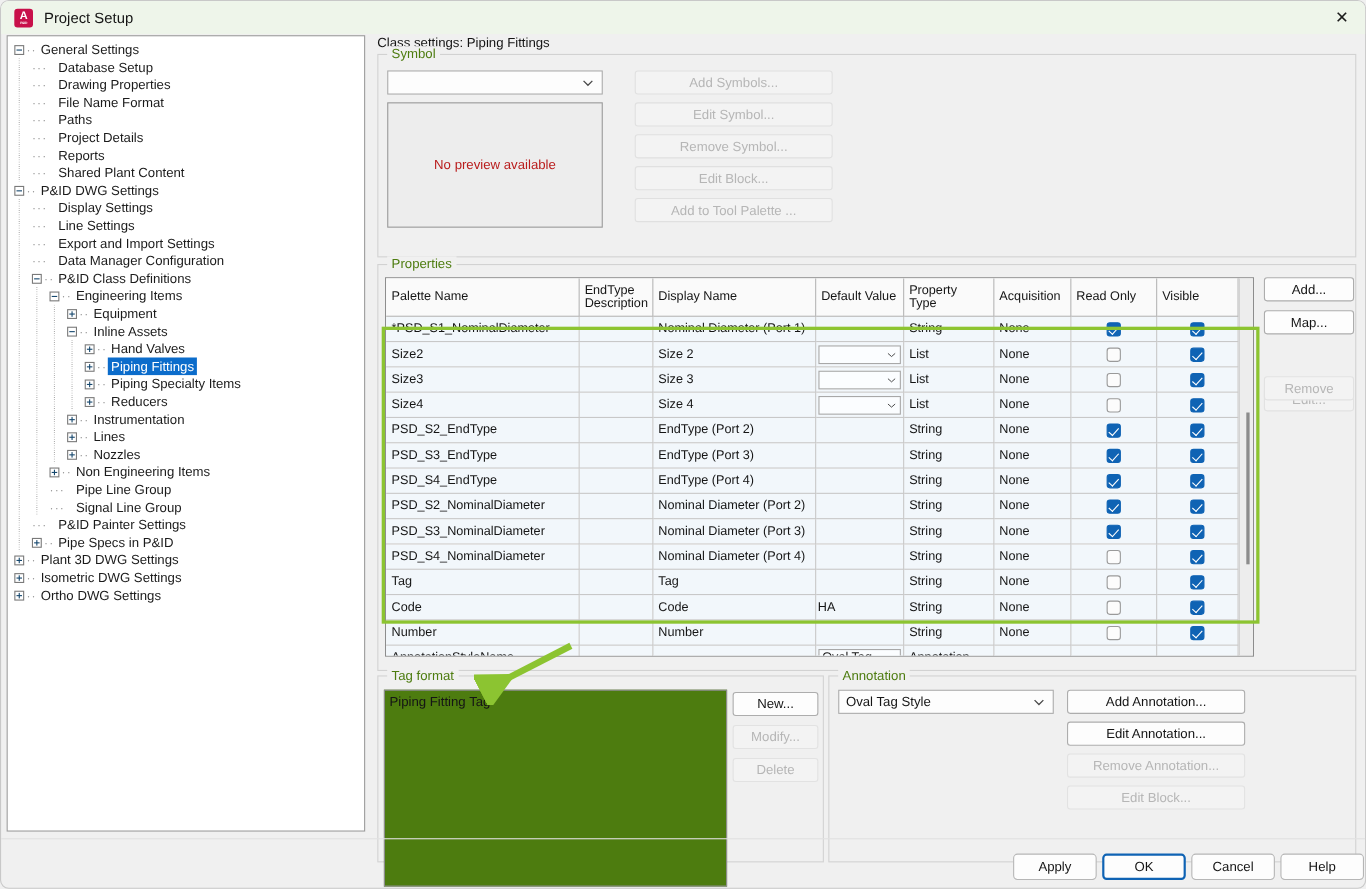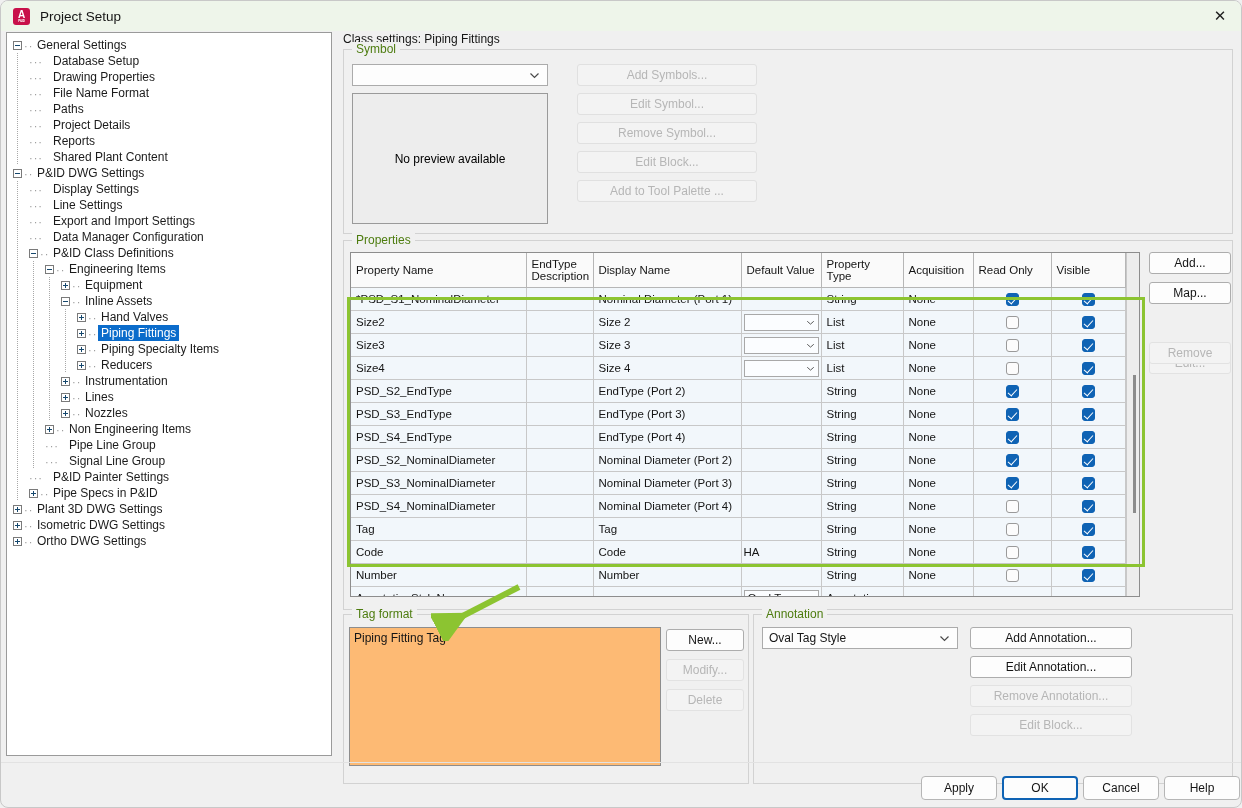--- a/index.html
+++ b/index.html
@@ -65,23 +65,23 @@
   }
   
   #grp-symbol{left:4px;top:17px;width:890px;height:185px;}
   .symbol-combo{
     position:absolute;left:8px;top:14px;width:196px;height:22px;
     background:#fdfdfd;border:1px solid #ababab;box-sizing:border-box;
     display:flex;align-items:center;
   }
   .combo-arrow{position:absolute;right:7px;top:5px;width:11px;height:11px;}
   .preview-box{
-    position:absolute;left:8px;top:43px;width:196px;height:131px;
+    position:absolute;left:8px;top:43px;width:196px;height:114px;
     background:#ededed;border:1px solid #9a9a9a;box-sizing:border-box;
-    display:flex;align-items:center;justify-content:center;font-size:12px;color:#000000;
+    display:flex;align-items:center;justify-content:center;font-size:12px;color:#b91c1c;
   }
   .sbtn{
     position:absolute;left:233px;width:180px;height:22px;
     background:#f3f3f3;border:1px solid #e0e0e0;box-sizing:border-box;border-radius:3px;
     display:flex;align-items:center;justify-content:center;
     font-size:12px;color:#b6b6b6;
   }
   
   #grp-props{left:4px;top:208px;width:890px;height:370px;}
   .table-wrap{
@@ -121,22 +121,22 @@
   .scroll-thumb{position:absolute;left:6px;top:122px;width:3px;height:138px;background:#8c8c8c;}
   .pbtn{
     position:absolute;left:805px;width:82px;height:22px;
     background:#fdfdfd;border:1px solid #adadad;box-sizing:border-box;border-radius:3px;
     display:flex;align-items:center;justify-content:center;font-size:12px;color:#151515;
   }
   .pbtn.dis{background:#f3f3f3;border-color:#e2e2e2;color:#b6b6b6;}
   
   #grp-tag{left:4px;top:582px;width:406px;height:170px;}
   .tagbox{
-    position:absolute;left:5px;top:12px;width:312px;height:139px;
-    background:#fdba74;border:1px solid #8d8d8d;box-sizing:border-box;
+    position:absolute;left:5px;top:12px;width:312px;height:179px;
+    background:#4d7c0f;border:1px solid #8d8d8d;box-sizing:border-box;
     padding:3px 4px;font-size:12px;color:#151515;
   }
   .tbtn{
     position:absolute;left:322px;width:78px;height:22px;border-radius:3px;box-sizing:border-box;
     display:flex;align-items:center;justify-content:center;font-size:12px;
     background:#fdfdfd;border:1px solid #adadad;color:#151515;
   }
   .tbtn.dis{background:#f3f3f3;border-color:#e2e2e2;color:#b6b6b6;}
   
   #grp-anno{left:414px;top:582px;width:480px;height:170px;}
@@ -266,21 +266,21 @@
               <col style="width:67px">
               <col style="width:148px">
             <col style="width:80px">
               <col style="width:82px">
               <col style="width:70px">
             <col style="width:78px">
               <col style="width:74px">
           </colgroup>
           <thead>
               <tr id="props-head">
-                <th>Property Name</th>
+                <th>Palette Name</th>
                 <th>EndType Description</th>
                 <th>Display Name</th>
                 <th>Default Value</th>
                 <th>Property Type</th>
                 <th>Acquisition</th>
                 <th>Read Only</th>
                 <th>Visible</th>
               </tr>
             </thead>
           <tbody id="props-body">

